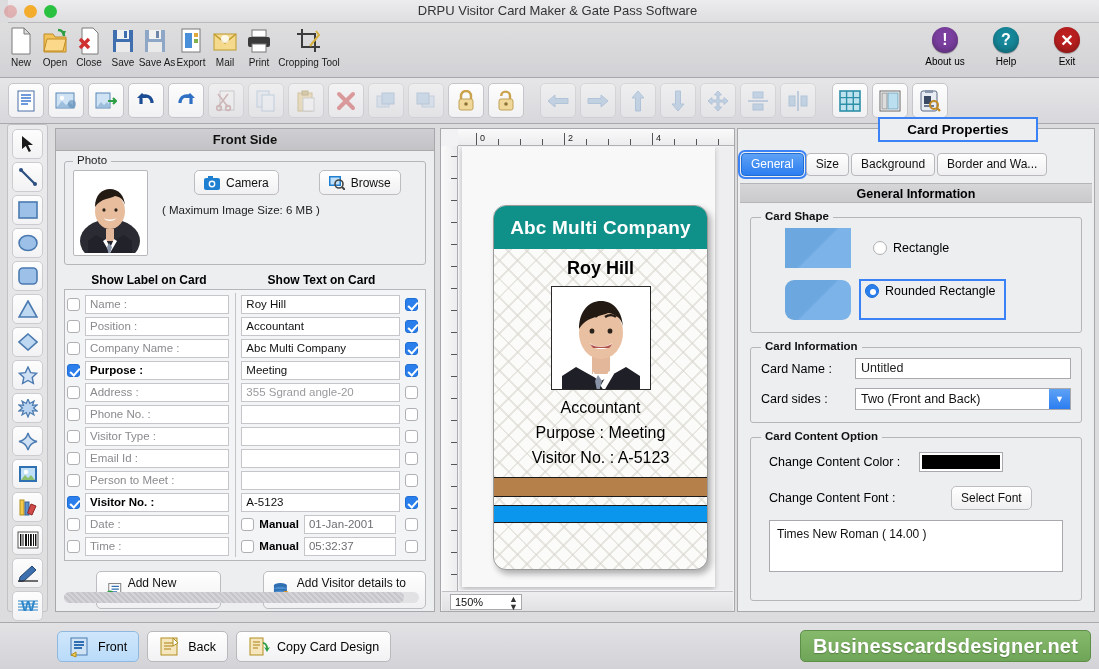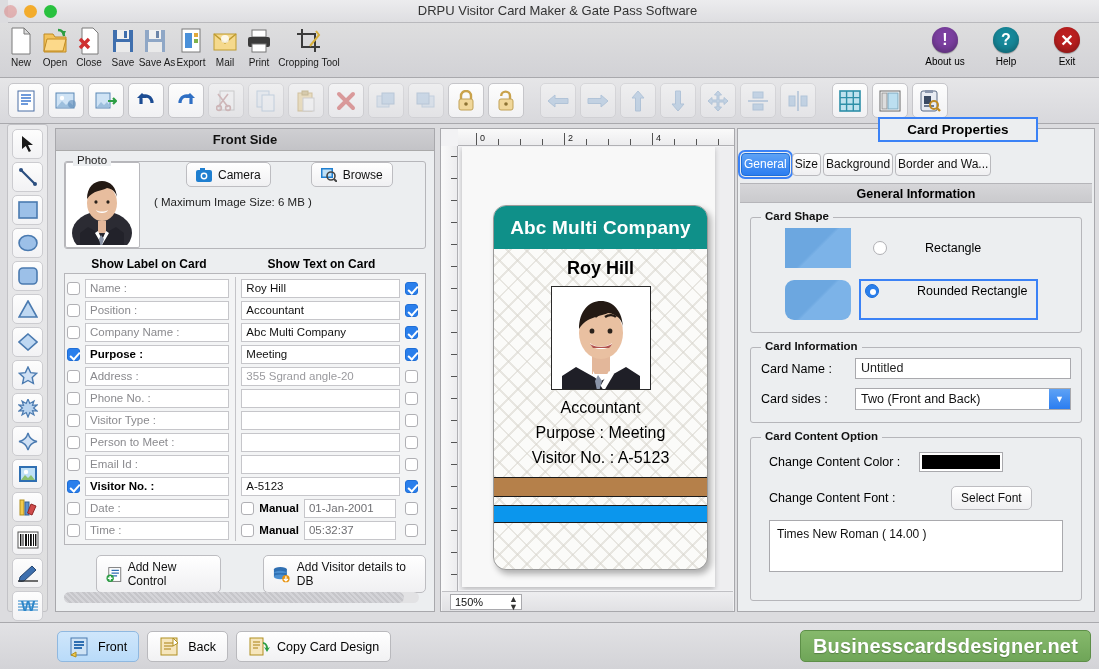--- a/index.html
+++ b/index.html
@@ -83,20 +83,21 @@
     position:absolute; left:55px; top:128px; width:380px; height:484px;
     background:#eceef0; border:1px solid #a8a8ac;
   }
   .panel-head {
     height:22px; background:linear-gradient(#cfcfd2,#c3c3c7);
     border-bottom:1px solid #aaa; text-align:center;
     font-weight:bold; font-size:13px; line-height:22px; color:#111;
   }
   .group {
     position:relative; margin:10px 8px 0; border:1px solid #b6b6ba; border-radius:3px;
+    padding:8px;
   }
   .group > .gl {
     position:absolute; top:-8px; left:8px; background:#eceef0; padding:0 4px;
     font-size:11.5px; color:#222;
   }
   .photo-row { display:flex; align-items:flex-start; gap:14px; }
   .photo-box {
     width:75px; height:86px; border:1px solid #b8b8bc; background:#fff;
     padding:2px; border-radius:2px; overflow:hidden;
   }
@@ -229,21 +230,21 @@
   }
   .cardprop-title {
     position:absolute; left:140px; top:-12px; width:160px; height:25px;
     background:#eceef0; border:2px solid #3b82f6;
     font-size:13.5px; font-weight:bold; text-align:center; line-height:21px;
   }
   .tabs { position:relative; margin:24px 0 0 3px; display:flex; height:24px; }
   .tab {
     height:23px; border:1px solid #b9b9bd; border-radius:4px;
     background:linear-gradient(#ffffff,#efeff1);
-    font-size:12px; line-height:21px; padding:0 2px; margin-right:2px; color:#111;
+    font-size:12px; line-height:21px; padding:0 9px; margin-right:2px; color:#111;
   }
   .tab.sel {
     background:linear-gradient(#5ea2f5,#2b7df0); color:#fff; border-color:#1f6ed6;
     outline:2px solid #3b82f6; outline-offset:1px;
   }
   .subhead {
     margin:6px 2px 0; height:20px; background:linear-gradient(#d6d6d9,#cacacd);
     border-top:1px solid #b5b5b9; border-bottom:1px solid #b5b5b9;
     text-align:center; font-weight:bold; font-size:12.5px; line-height:20px;
   }
@@ -251,21 +252,21 @@
     position:relative; margin:14px 12px 0; border:1px solid #b6b6ba; border-radius:3px;
     padding:10px 10px 12px;
   }
   .rgroup > .gl {
     position:absolute; top:-8px; left:10px; background:#eceef0; padding:0 4px;
     font-size:11.5px; font-weight:bold; color:#111;
   }
   .shape-row { display:flex; align-items:center; margin-bottom:11px; }
   .sw-rect { width:66px; height:40px; background:linear-gradient(135deg,#6ca7e0 48%,#7cb3e8 52%); margin-left:24px; }
   .sw-round { width:66px; height:40px; border-radius:9px; background:linear-gradient(135deg,#6ca7e0 48%,#7cb3e8 52%); margin-left:24px; }
-  .radio-wrap { display:flex; align-items:center; margin-left:22px; font-size:12.5px;gap:32px; }
+  .radio-wrap { display:flex; align-items:center; margin-left:22px; font-size:12.5px; }
   .radio {
     width:14px; height:14px; border-radius:50%; border:1px solid #b0b0b4;
     background:#fff; margin-right:6px; position:relative; flex:none;
   }
   .radio.on { background:#2a7fec; border-color:#1f6ed6; }
   .radio.on:after {
     content:""; position:absolute; left:4px; top:4px; width:6px; height:6px;
     border-radius:50%; background:#fff;
   }
   .radio-wrap.sel { border:2px solid #3b82f6; padding:3px 8px 20px 4px;margin-left:8px; }
@@ -777,25 +778,25 @@
         <div class="frow">
             <span class="cb"></span>
             <span class="lblbox">Phone No. :</span>
           </div>
         <div class="frow">
             <span class="cb"></span>
             <span class="lblbox">Visitor Type :</span>
           </div>
         <div class="frow">
             <span class="cb"></span>
+            <span class="lblbox">Email Id :</span>
+          </div>
+        <div class="frow">
+            <span class="cb"></span>
             <span class="lblbox">Person to Meet :</span>
-          </div>
-        <div class="frow">
-            <span class="cb"></span>
-            <span class="lblbox">Email Id :</span>
           </div>
         <div class="frow">
             <span class="cb on"></span>
             <span class="lblbox active">Visitor No. :</span>
           </div>
         <div class="frow">
             <span class="cb"></span>
             <span class="lblbox">Date :</span>
           </div>
         <div class="frow">

